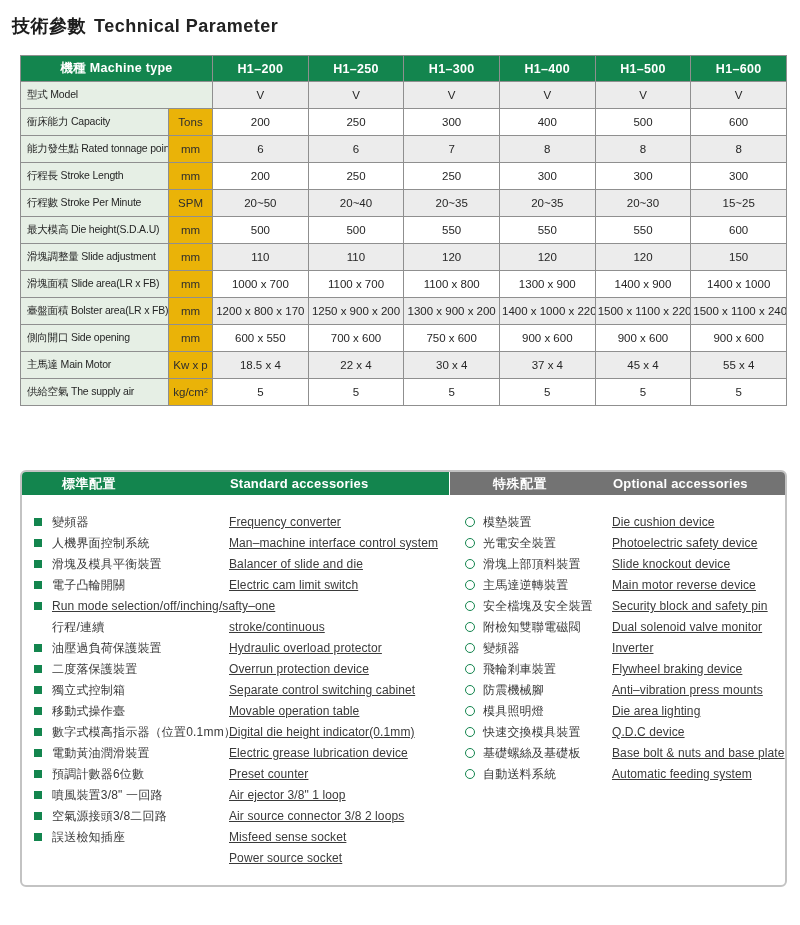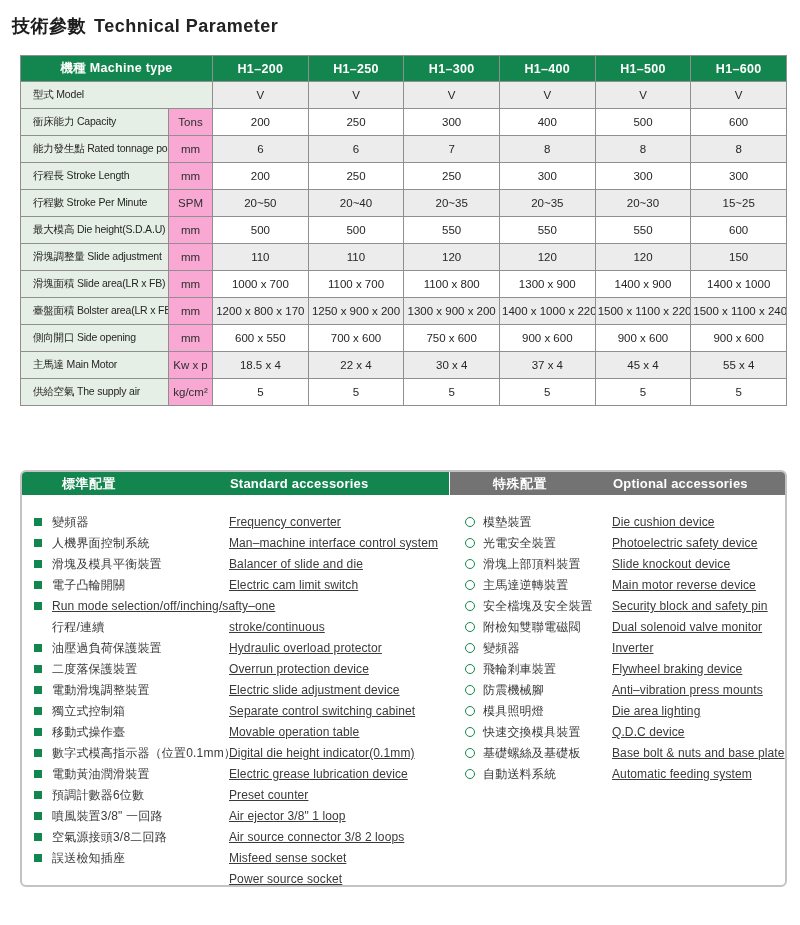--- a/index.html
+++ b/index.html
@@ -23,25 +23,25 @@
   .spec-table td,.spec-table th{
     border:1px solid #8f8f8f;padding:0 2px;height:26px;
     text-align:center;vertical-align:middle;white-space:nowrap;overflow:hidden;
   }
   .spec-table thead th{
     background:#13854e;color:#ffffff;font-weight:bold;font-size:12.5px;height:25px;
     letter-spacing:.3px;
     text-align:center;
   }
   .spec-table td.lbl{
-    background:#e6efe5;text-align:left;padding-left:12px;
+    background:#e6efe5;text-align:left;padding-left:6px;
     font-size:10.5px;letter-spacing:-.2px;color:#262626;
   }
   .spec-table td.unit{
-    background:#f9a8d4;font-size:11.5px;
+    background:#eab308;font-size:11.5px;
   }
   .spec-table tr.shade td.val{background:#ececec;}
   .spec-table td.val{background:#ffffff;font-size:11.5px;color:#262626;}
   
   .acc-panel{
     position:absolute;left:20px;top:470px;width:767px;height:417px;
     border:2px solid #c3c3c3;border-radius:6px;background:#ffffff;
     box-sizing:border-box;overflow:hidden;
   }
   .acc-bar{display:flex;height:23px;width:100%;}
@@ -287,27 +287,20 @@
         <span>
           <span class="sq-bullet"></span>
         </span>
         <span class="acc-zh">二度落保護裝置</span>
         <span class="acc-en">Overrun protection device</span>
       </div>
       <div class="acc-line">
         <span>
           <span class="sq-bullet"></span>
         </span>
-        <span class="acc-zh">電動滑塊調整裝置</span>
-        <span class="acc-en">Electric slide adjustment device</span>
-      </div>
-      <div class="acc-line">
-        <span>
-          <span class="sq-bullet"></span>
-        </span>
         <span class="acc-zh">獨立式控制箱</span>
         <span class="acc-en">Separate control switching cabinet</span>
       </div>
       <div class="acc-line">
         <span>
           <span class="sq-bullet"></span>
         </span>
         <span class="acc-zh">移動式操作臺</span>
         <span class="acc-en">Movable operation table</span>
       </div>

